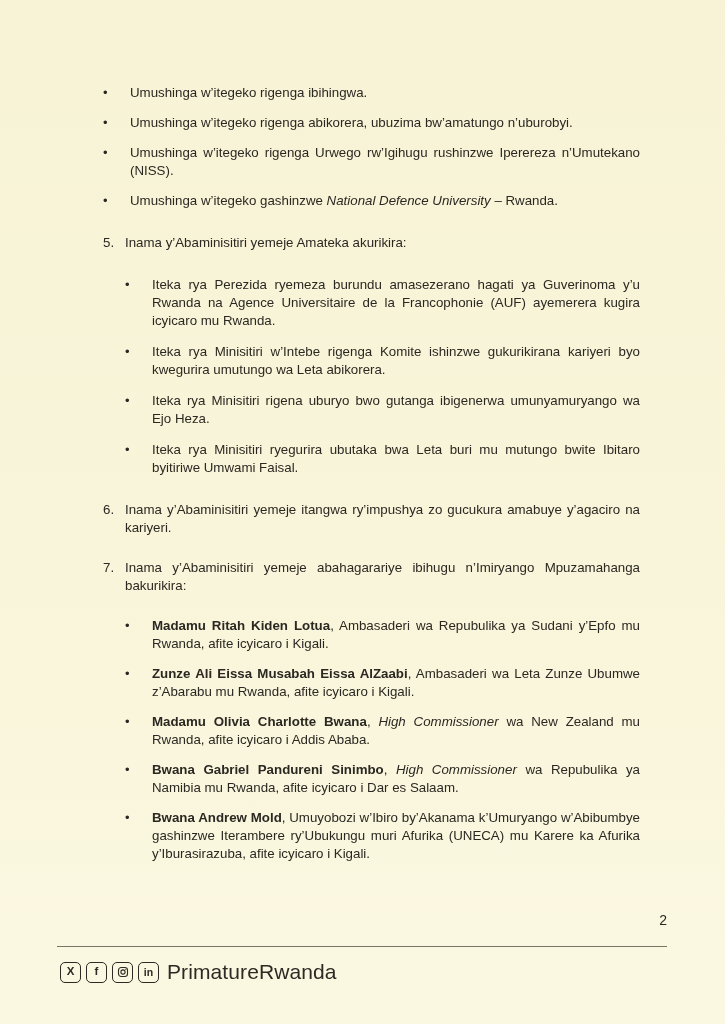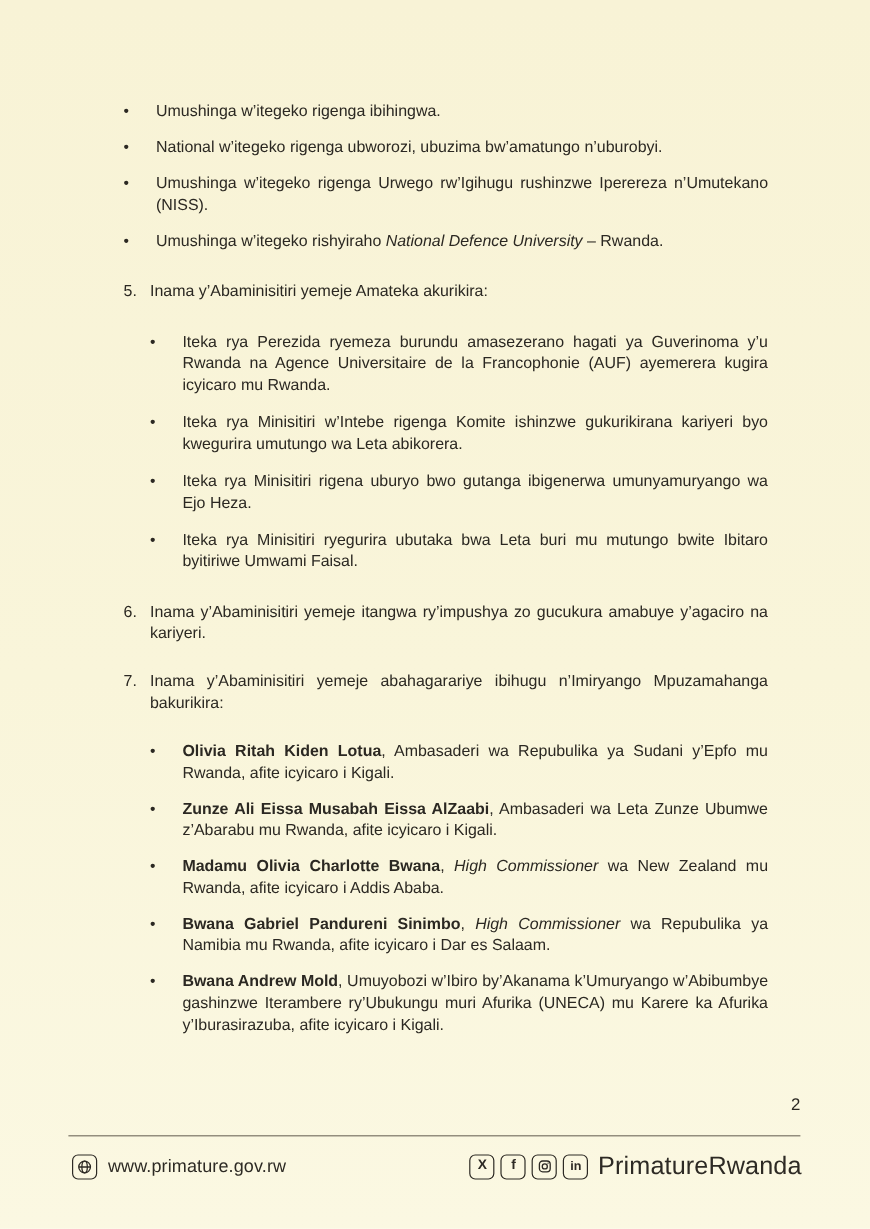--- a/index.html
+++ b/index.html
@@ -60,29 +60,29 @@
 <div class="page">
   <div class="content">
 
     <ul>
       <li class="b">
           <span class="dot">•</span>
           <div class="bt">Umushinga w’itegeko rigenga ibihingwa.</div>
         </li>
       <li class="b">
           <span class="dot">•</span>
-          <div class="bt">National w’itegeko rigenga ubworozi, ubuzima bw’amatungo n’uburobyi.</div>
+          <div class="bt">Umushinga w’itegeko rigenga abikorera, ubuzima bw’amatungo n’uburobyi.</div>
         </li>
       <li class="b">
           <span class="dot">•</span>
           <div class="bt">Umushinga w’itegeko rigenga Urwego rw’Igihugu rushinzwe Iperereza n’Umutekano (NISS).</div>
         </li>
       <li class="b">
           <span class="dot">•</span>
-          <div class="bt"><span>Umushinga w’itegeko rishyiraho </span><em>National Defence University</em><span> – Rwanda.</span></div>
+          <div class="bt"><span>Umushinga w’itegeko gashinzwe </span><em>National Defence University</em><span> – Rwanda.</span></div>
         </li>
     </ul>
 
     <div class="sec s5">
       <div class="numrow headgap">
           <span class="num">5.</span>
           <div class="numtext">Inama y’Abaminisitiri yemeje Amateka akurikira:</div>
         </div>
       <ul class="indent">
         <li class="b">
@@ -112,21 +112,21 @@
     </div>
 
     <div class="sec sec7">
       <div class="numrow headgap7">
           <span class="num">7.</span>
           <div class="numtext">Inama y’Abaminisitiri yemeje abahagarariye ibihugu n’Imiryango Mpuzamahanga bakurikira:</div>
         </div>
       <ul class="indent">
         <li class="b">
             <span class="dot">•</span>
-            <div class="bt"><b>Olivia Ritah Kiden Lotua</b><span>, Ambasaderi wa Repubulika ya Sudani y’Epfo mu Rwanda, afite icyicaro i Kigali.</span></div>
+            <div class="bt"><b>Madamu Ritah Kiden Lotua</b><span>, Ambasaderi wa Repubulika ya Sudani y’Epfo mu Rwanda, afite icyicaro i Kigali.</span></div>
           </li>
         <li class="b">
             <span class="dot">•</span>
             <div class="bt"><b>Zunze Ali Eissa Musabah Eissa AlZaabi</b><span>, Ambasaderi wa Leta Zunze Ubumwe z’Abarabu mu Rwanda, afite icyicaro i Kigali.</span></div>
           </li>
         <li class="b">
             <span class="dot">•</span>
             <div class="bt"><b>Madamu Olivia Charlotte Bwana</b><span>, </span><em>High Commissioner</em><span> wa New Zealand mu Rwanda, afite icyicaro i Addis Ababa.</span></div>
           </li>
         <li class="b">
@@ -141,32 +141,20 @@
     </div>
 
   </div>
 
   <div class="pagenum">2</div>
   <div class="rule"></div>
 
   <div class="footer">
     <div class="fgroup">
       <span class="ibox">
-        <svg width="13" height="13" viewBox="0 0 24 24">
-            <g fill="none" stroke="#2d2a24" stroke-width="2">
-              <circle cx="12" cy="12" r="9"></circle>
-              <ellipse cx="12" cy="12" rx="4.2" ry="9"></ellipse>
-              <path d="M3.2 12h17.6"></path>
-            </g>
-          </svg>
-      </span>
-      <span class="furl">www.primature.gov.rw</span>
-    </div>
-    <div class="fgroup">
-      <span class="ibox">
           <span class="glyph">X</span>
         </span>
       <span class="ibox">
           <span class="glyph">f</span>
         </span>
       <span class="ibox">
         <svg width="12" height="12" viewBox="0 0 24 24">
             <g fill="none" stroke="#2d2a24" stroke-width="2.2">
               <rect x="3" y="3" width="18" height="18" rx="5.5"></rect>
               <circle cx="12" cy="12" r="4.2"></circle>

